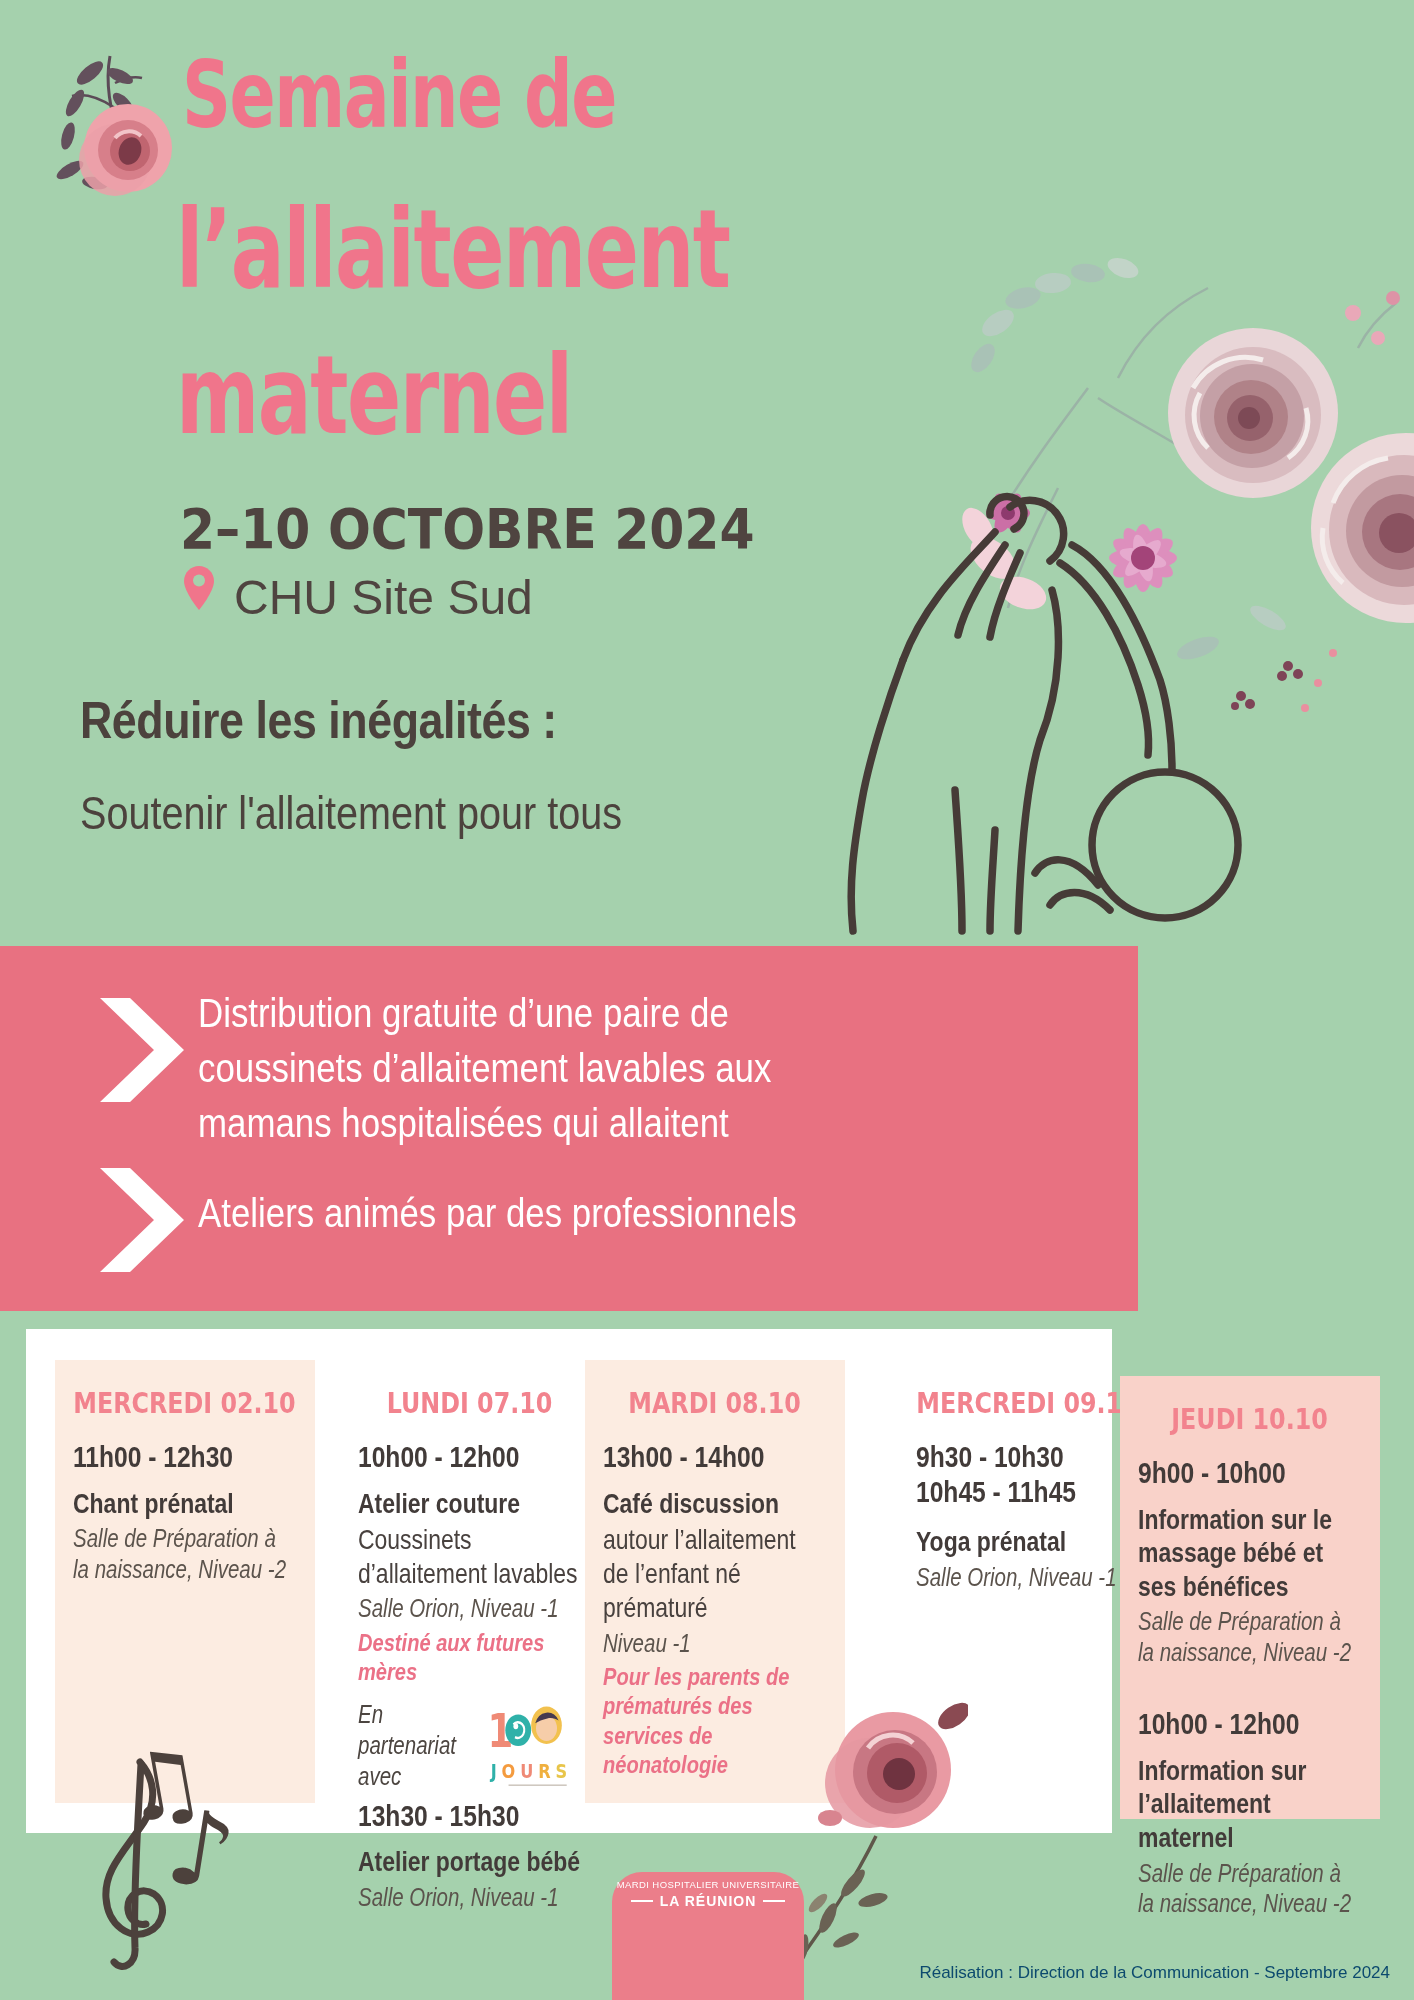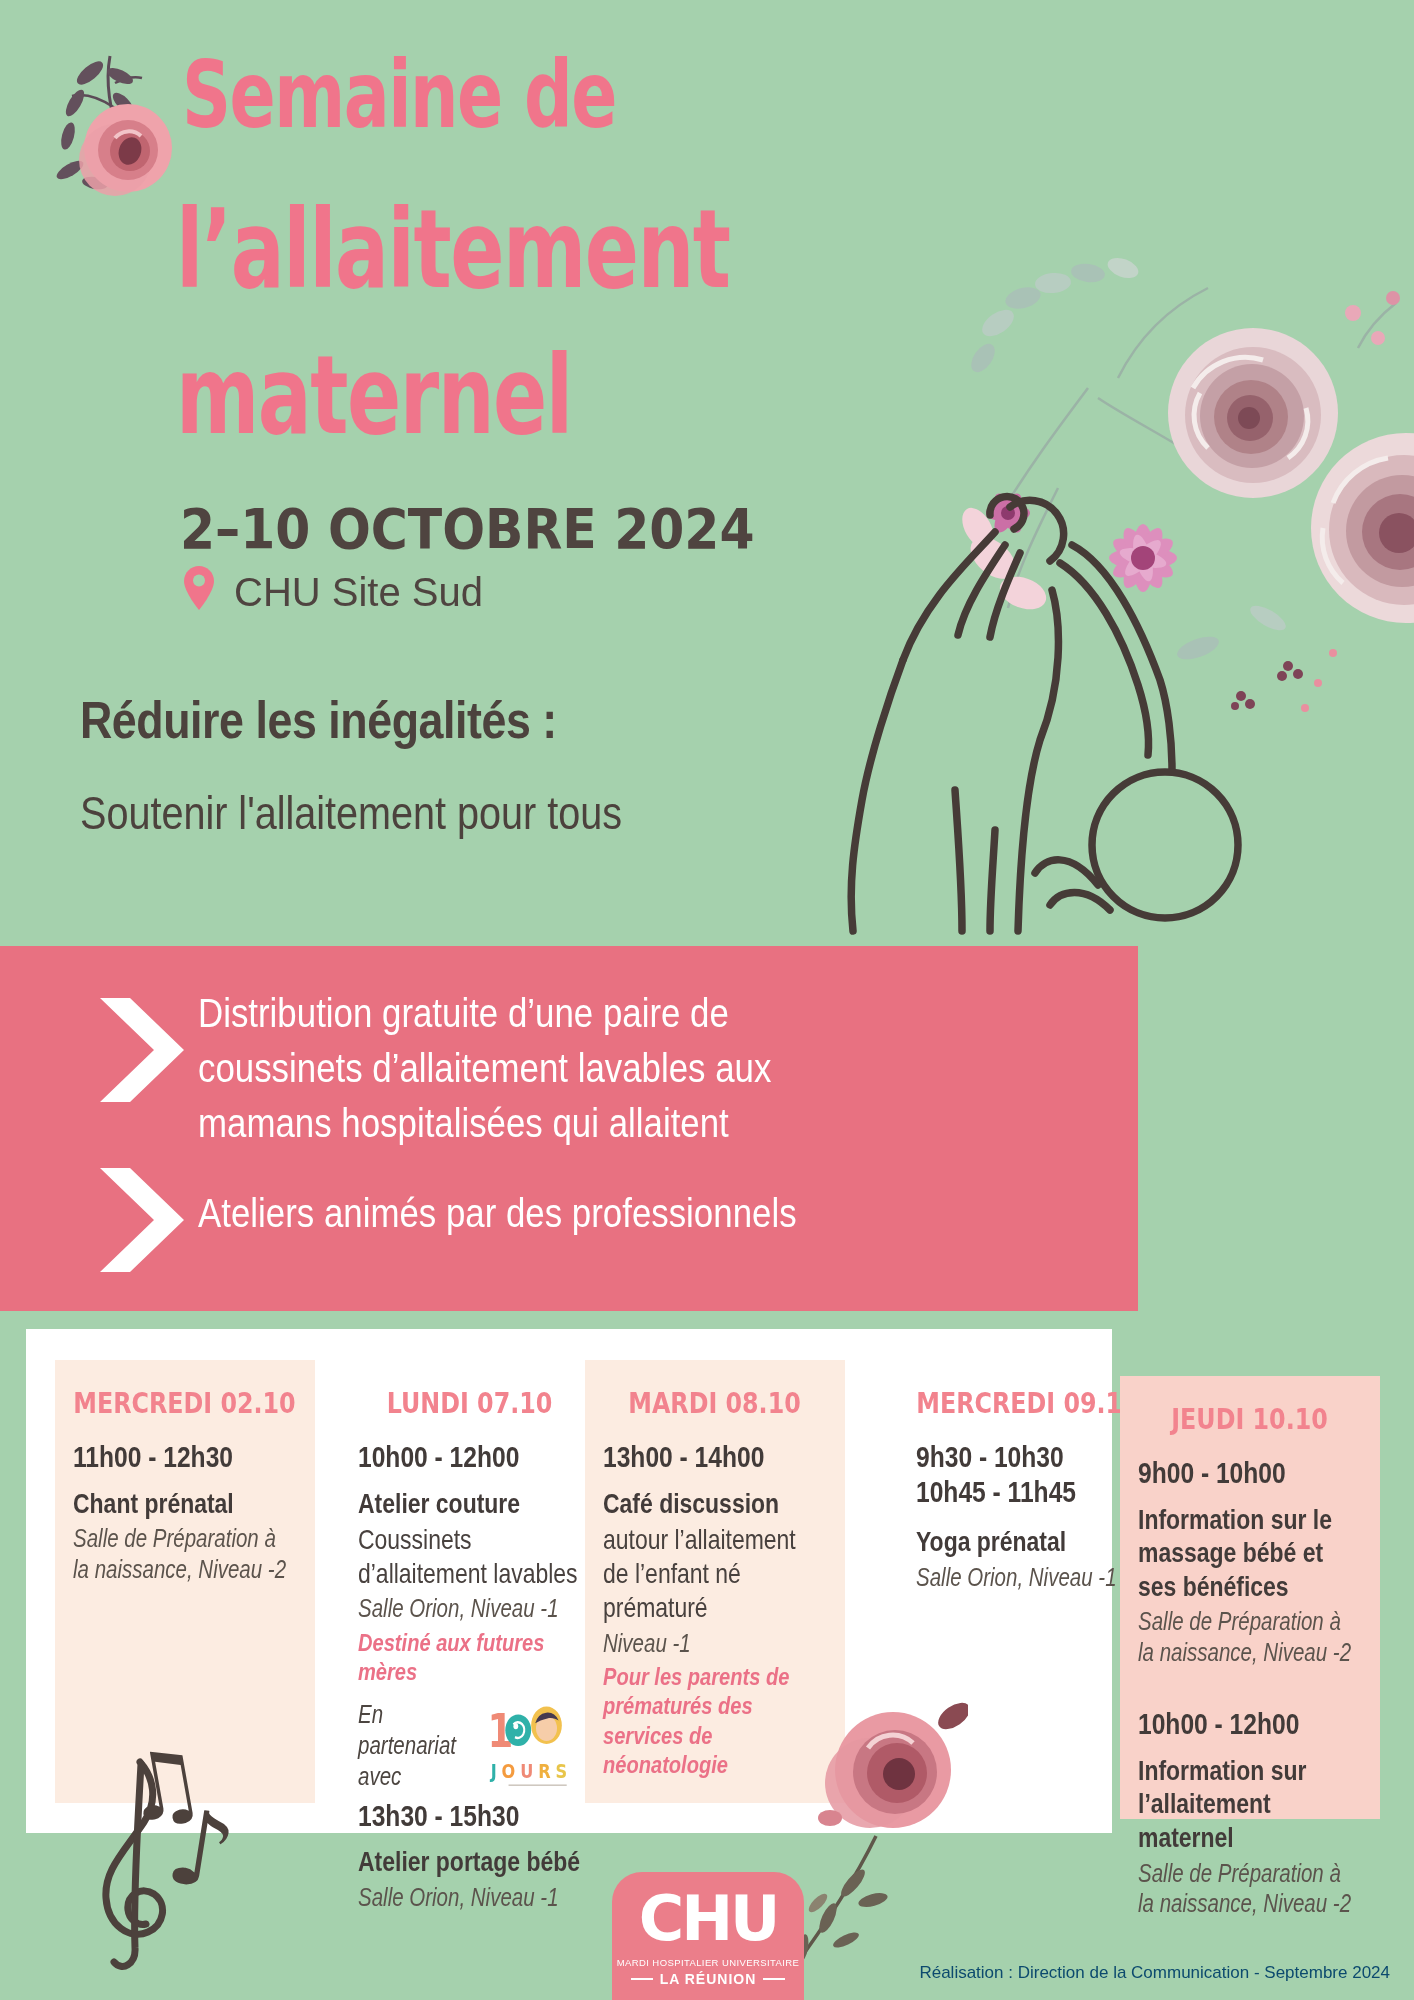--- a/index.html
+++ b/index.html
@@ -11,21 +11,21 @@
   .display{font-family:"DejaVu Sans",sans-serif;font-weight:bold;color:#f0758b;
            letter-spacing:-2px;white-space:nowrap;line-height:1;
            transform:scaleX(.74);transform-origin:0 0;}
   #title1{left:182px;top:50px;font-size:92px;}
   #title2{left:176px;top:196px;font-size:108px;}
   #title3{left:176px;top:342px;font-size:108px;}
 
   .date-line{left:180px;top:496px;font-family:"DejaVu Sans",sans-serif;font-weight:bold;
              font-size:56px;color:#4f4440;white-space:nowrap;letter-spacing:0;
              transform:scaleX(.9);transform-origin:0 0;}
-  .loc-text{left:234px;top:570px;font-size:40px;color:#4f4440;white-space:nowrap;}
+  .loc-text{left:234px;top:570px;font-size:48px;color:#4f4440;white-space:nowrap;}
 
   .headline{left:80px;top:690px;font-size:52px;font-weight:bold;color:#4c423d;white-space:nowrap;
             transform:scaleX(.86);transform-origin:0 0;letter-spacing:-.5px;}
   .subheadline{left:80px;top:786px;font-size:46px;color:#4c423d;white-space:nowrap;
             transform:scaleX(.86);transform-origin:0 0;}
 
   
   .banner{position:absolute;left:0;top:946px;width:1138px;height:365px;background:#e87181;}
   .banner .btext{position:absolute;left:198px;color:#fff;font-size:41px;line-height:55px;
                  white-space:nowrap;transform:scaleX(.85);transform-origin:0 0;}
@@ -344,21 +344,20 @@
   <svg class="abs" style="left:78px;top:1748px" width="110" height="235" viewBox="0 0 110 235">
     <g stroke="#4c413c" stroke-width="7" fill="none" stroke-linecap="round">
       <path d="M62,14 C76,30 80,52 66,74 C46,104 26,122 28,150 C30,178 52,192 70,184 C86,177 90,156 76,146 C64,138 48,146 50,162 C51,172 60,178 68,176"></path>
       <path d="M63,16 C60,70 55,150 57,200 C58,216 44,224 36,214"></path>
     </g>
   </svg>
   <div class="note-glyph" style="left:122px;top:1740px;font-size:92px;transform:rotate(-10deg)">♫</div>
   <div class="note-glyph" style="left:168px;top:1798px;font-size:104px;transform:rotate(9deg)">♪</div>
 
   <div class="chu">
-    <div class="chu-word">CHU</div>
     <div class="chu-l1">MARDI HOSPITALIER UNIVERSITAIRE</div>
     <div class="chu-l2">
       <span class="dash"></span>
       <span>LA RÉUNION</span>
       <span class="dash"></span>
     </div>
   </div>
 
   <div class="credit">Réalisation : Direction de la Communication - Septembre 2024</div>
 

